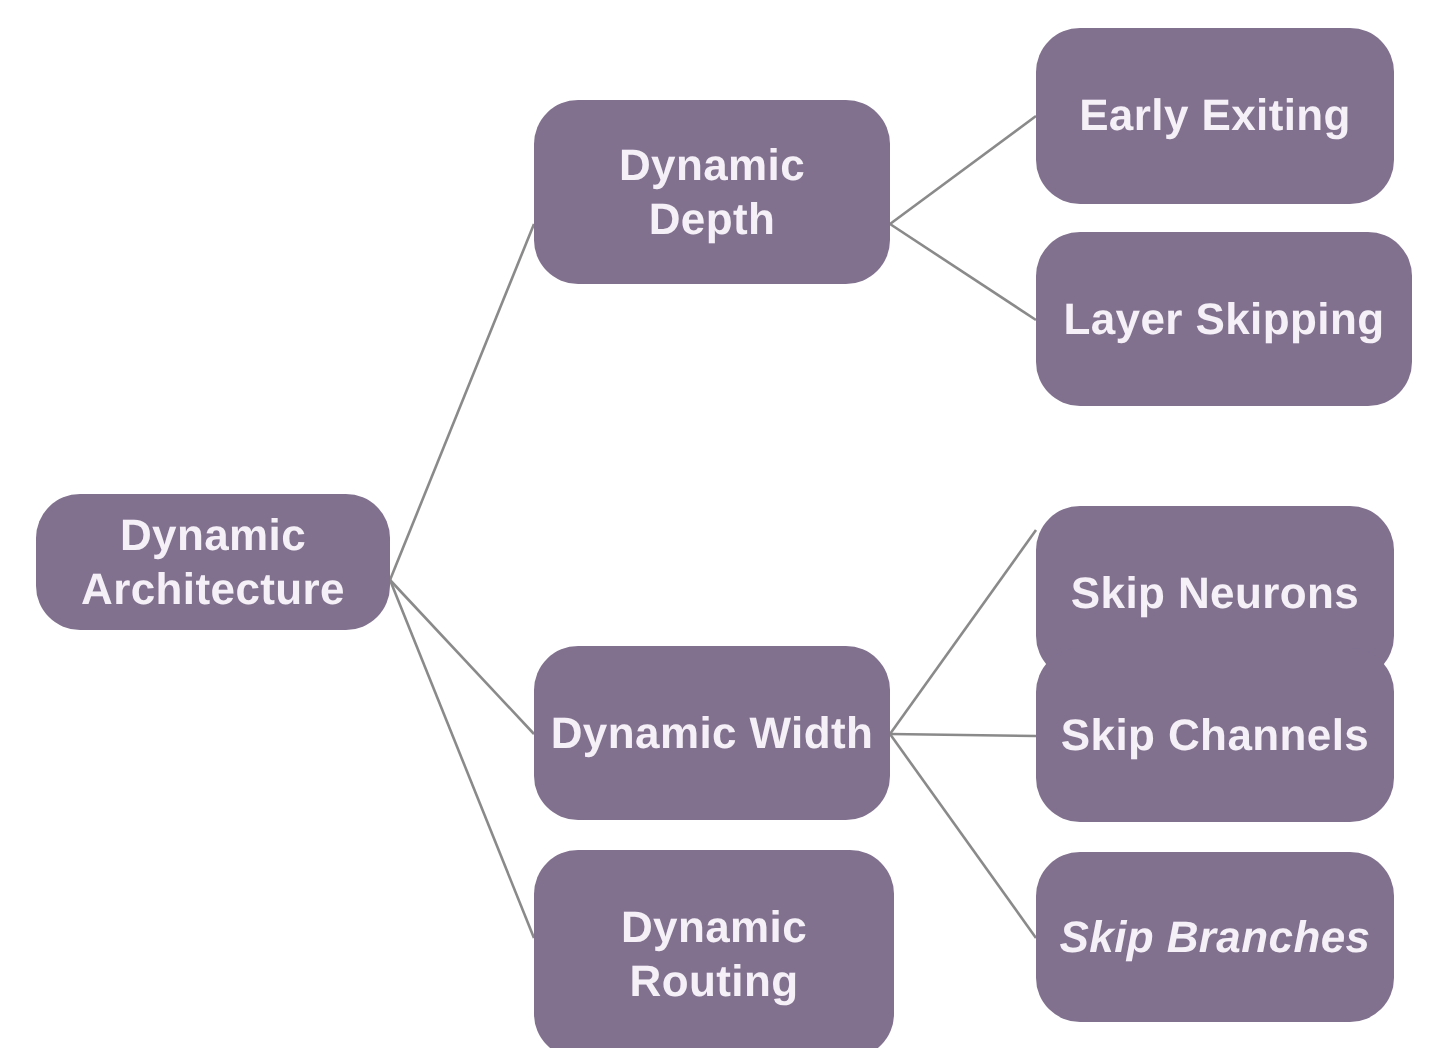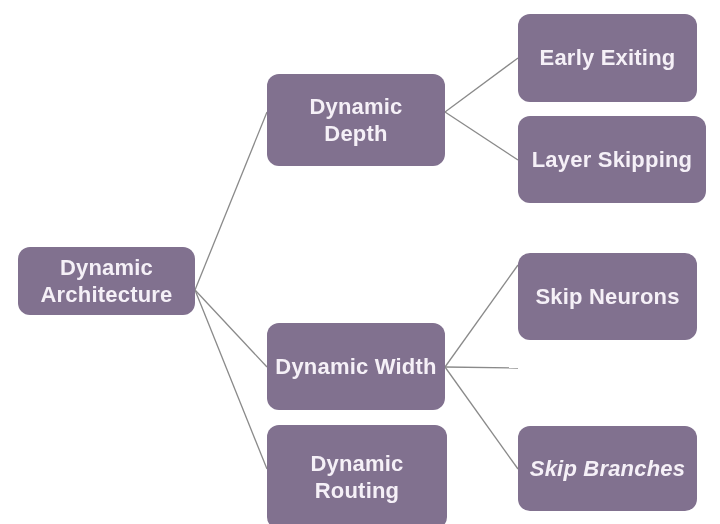--- a/index.html
+++ b/index.html
@@ -24,31 +24,31 @@
     pointer-events: none;
   }
   .node {
     position: absolute;
     display: flex;
     align-items: center;
     justify-content: center;
     box-sizing: border-box;
     background: var(--node-fill, #81718F);
     color: var(--node-text, #F5F0F7);
-    border-radius: 12px;
+    border-radius: 22px;
     font-weight: bold;
     font-size: 22px;
     line-height: 1.25;
     text-align: center;
     padding: 4px 8px;
     letter-spacing: 0.2px;
   }
   
   .n-root     { left: 18px;  top: 247px; width: 177px; height: 68px; }
-  .n-depth    { left: 267px; top: 74px;  width: 178px; height: 92px; }
+  .n-depth    { left: 267px; top: 50px;  width: 178px; height: 92px; }
   .n-width    { left: 267px; top: 323px; width: 178px; height: 87px; }
   .n-routing  { left: 267px; top: 425px; width: 180px; height: 104px; }
   .n-early    { left: 518px; top: 14px;  width: 179px; height: 88px; }
   .n-layer    { left: 518px; top: 116px; width: 188px; height: 87px; }
   .n-neurons  { left: 518px; top: 221px; width: 179px; height: 87px; margin-top: 32px; }
   .n-channels { left: 518px; top: 324px; width: 179px; height: 87px; }
   .n-branches { left: 518px; top: 426px; width: 179px; height: 85px; font-style: italic; }
 </style>
 </head>
 <body>
@@ -87,18 +87,21 @@
   </div>
 
   <div class="node n-layer">
     <span>Layer Skipping</span>
   </div>
 
   <div class="node n-neurons">
     <span>Skip Neurons</span>
   </div>
 
+  <div class="node n-channels">
+    <span>Skip Channels</span>
+  </div>
 
   <div class="node n-branches">
     <span>Skip Branches</span>
   </div>
 
 </div>
 
 </body></html>

